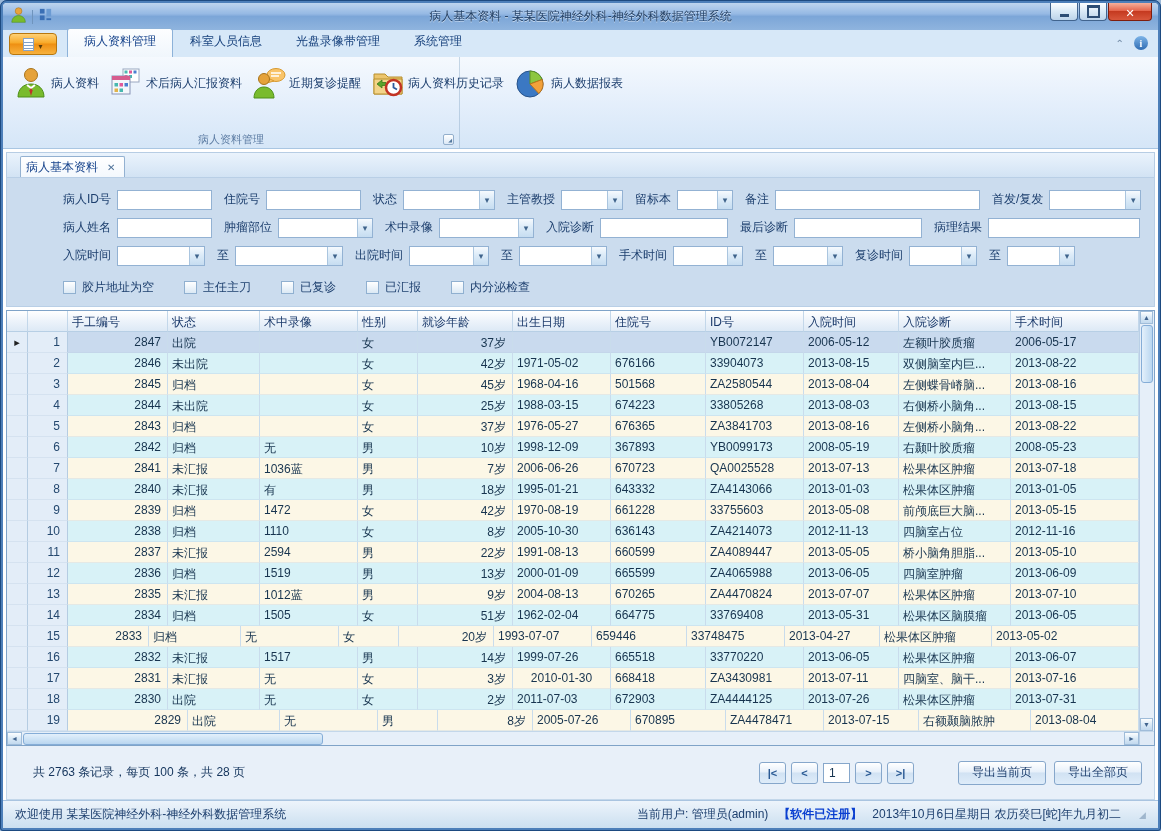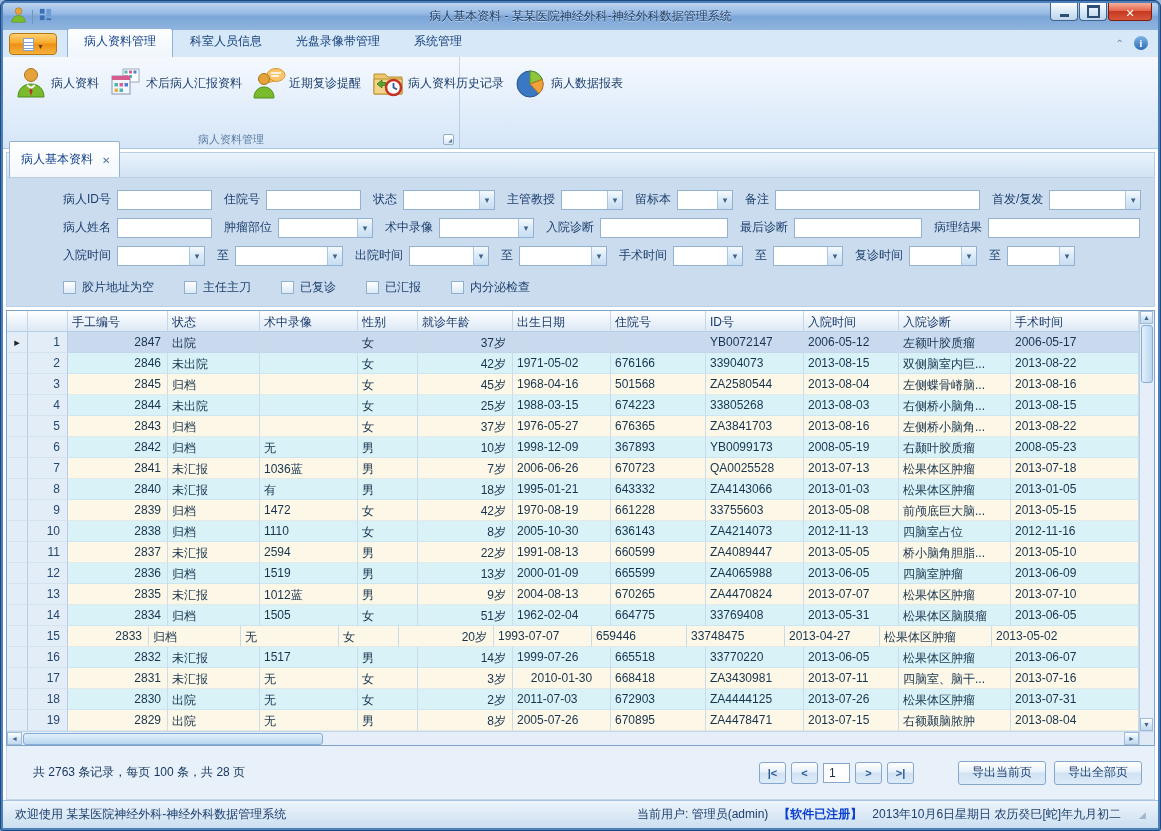--- a/index.html
+++ b/index.html
@@ -52,21 +52,21 @@
   .group-footer{ height:17px; position:relative; display:flex; align-items:center; justify-content:center;
     font-size:11px; color:#5c7ca3; }
   .dialog-launcher{ position:absolute; right:5px; bottom:3px; width:11px; height:11px; border:1px solid #93afcc;
     border-radius:2px; background:linear-gradient(#fff,#dce9f6); display:flex; align-items:flex-end; justify-content:flex-end; }
   .dialog-launcher::before{ content:"\25E2"; font-size:5px; color:#54799f; margin:0 1px 1px 0; }
 
   
   .content{ flex:1; min-height:0; background:#fff; display:flex; flex-direction:column; padding:3px 3px 0; }
 
   .doc-tabs{ height:25px; flex:none; display:flex; align-items:flex-end; background:linear-gradient(#eaf3fc,#d2e3f4); border:1px solid #b7cde4; border-bottom:none; }
-  .doc-tab{ height:36px; margin-left:2px; display:flex; align-items:center; gap:9px; padding:0 9px 0 11px;
+  .doc-tab{ height:21px; margin-left:13px; display:flex; align-items:center; gap:9px; padding:0 9px 0 5px;
     background:linear-gradient(#ffffff,#f3f8fd); border:1px solid #93b1d1; border-bottom:none; border-radius:2px 2px 0 0;
     font-size:12px; color:#15428b; }
   .doc-tab-close::before{ content:"\2715"; font-size:10px; font-weight:bold; color:#4e7198; }
 
   
   .filter-panel{ flex:none; background:#cbdcee; border:1px solid #b9cfe6; padding:11px 13px 7px 56px; display:flex; flex-direction:column; }
   .f-row{ display:flex; align-items:center; height:21px; margin-bottom:7px; white-space:nowrap; }
   .f-label{ font-size:12px; color:#1d3f6e; margin:0 6px 0 12px; }
   .f-row .f-label:first-child{ margin-left:0; }
   .txt{ height:20px; border:1px solid #93b2d3; font-size:12px; padding:0 3px; color:#17344f; background:#fff; outline:none; flex:none; }
@@ -651,21 +651,21 @@
               <span class="td" style="width: 98px;">2011-07-03</span>
               <span class="td" style="width: 95px;">672903</span>
               <span class="td" style="width: 98px;">ZA4444125</span>
               <span class="td" style="width: 95px;">2013-07-26</span>
               <span class="td" style="width: 112px;">松果体区肿瘤</span>
               <span class="td" style="flex: 1 1 0%;">2013-07-31</span>
             </div>
             <div class="tr" style="background: rgb(252, 247, 230);">
               <span class="td ind" style="width: 21px;"></span>
               <span class="td num" style="width: 40px;">19</span>
-              <span class="td r" style="width: 100px;">2829</span>
+              <span class="td r" style="width: 120px;">2829</span>
               <span class="td" style="width: 92px;">出院</span>
               <span class="td" style="width: 98px;">无</span>
               <span class="td" style="width: 60px;">男</span>
               <span class="td r" style="width: 95px;">8岁</span>
               <span class="td" style="width: 98px;">2005-07-26</span>
               <span class="td" style="width: 95px;">670895</span>
               <span class="td" style="width: 98px;">ZA4478471</span>
               <span class="td" style="width: 95px;">2013-07-15</span>
               <span class="td" style="width: 112px;">右额颞脑脓肿</span>
               <span class="td" style="flex: 1 1 0%;">2013-08-04</span>

